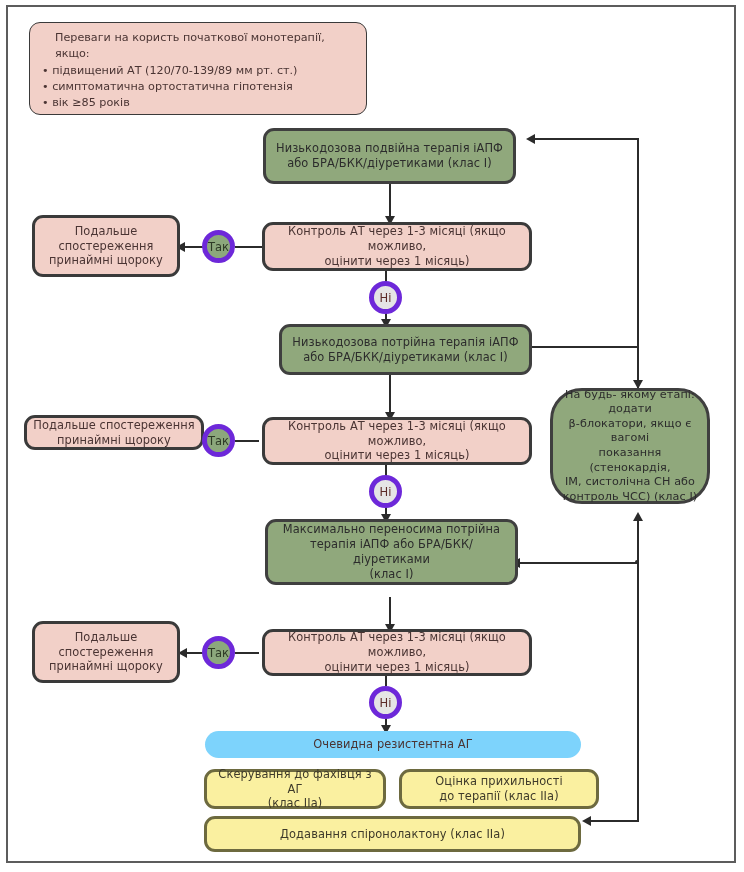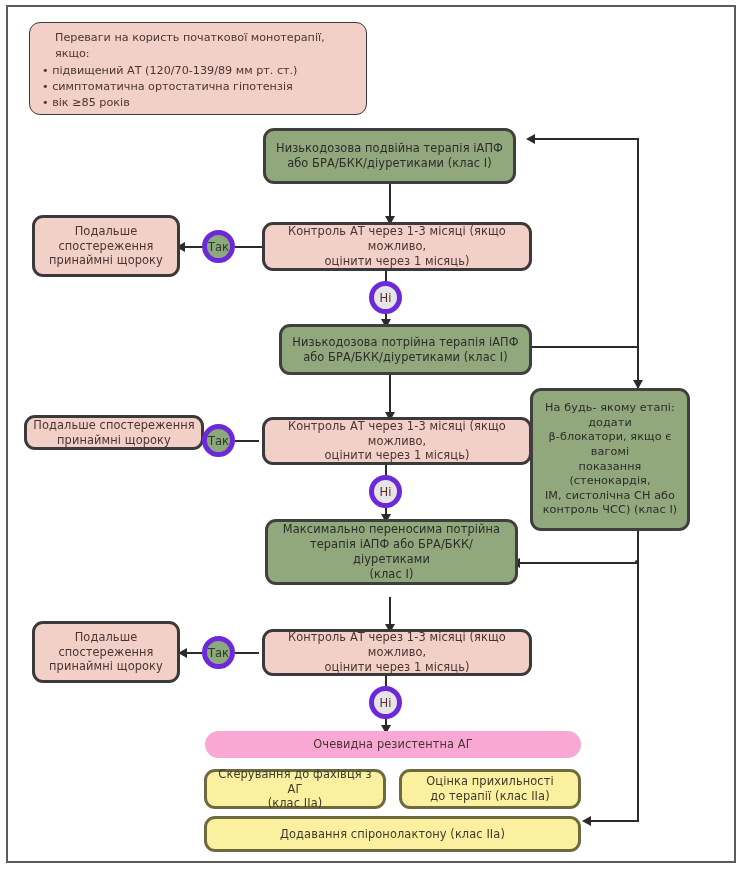--- a/index.html
+++ b/index.html
@@ -47,21 +47,21 @@
     background: #90a87c;
     border-color: #3f3f3f;
     color: #2c2c2c;
   }
   .pink {
     background: #f2d0c8;
     border-color: #3a3a3a;
     color: #4a3433;
   }
   .pink-soft {
-    background: #f9a8d4;
+    background: #7dd3fc;
     border: none;
     border-radius: 14px;
     color: #4a3433;
   }
   .yellow {
     background: #faf0a0;
     border-color: #6d6a3f;
     color: #3e3a2a;
   }
 
@@ -245,21 +245,21 @@
   </div>
 
   <div class="circle yes" style="left:202px; top:424px; width:33px; height:33px;">
     <span>Так</span>
   </div>
 
   <div class="circle no" style="left:369px; top:475px; width:33px; height:33px;">
     <span>Ні</span>
   </div>
 
-  <div class="node green" style="left:530px; top:388px; width:160px; height:143px; font-size:11.2px;">
+  <div class="node green" style="left:550px; top:388px; width:160px; height:116px; font-size:11.2px;border-radius:32px;">
     <span class="txt">На будь- якому етапі: додати
 β-блокатори, якщо є вагомі
 показання (стенокардія,
 ІМ, систолічна СН або
 контроль ЧСС) (клас I)</span>
   </div>
 
   <div class="node green" style="left:265px; top:519px; width:253px; height:66px; font-size:11.4px;">
     <span class="txt">Максимально переносима потрійна
 терапія іАПФ або БРА/БКК/діуретиками
@@ -287,21 +287,21 @@
 
   <div class="node pink-soft" style="left:205px; top:731px; width:376px; height:27px; font-size:11.4px;">
     <span class="txt">Очевидна резистентна АГ</span>
   </div>
 
   <div class="node yellow" style="left:204px; top:769px; width:182px; height:40px; font-size:11.4px;">
     <span class="txt">Скерування до фахівця з АГ
 (клас IIa)</span>
   </div>
 
-  <div class="node yellow" style="left:399px; top:769px; width:182px; height:40px; font-size:11.4px;">
+  <div class="node yellow" style="left:399px; top:769px; width:200px; height:40px; font-size:11.4px;">
     <span class="txt">Оцінка прихильності
 до терапії (клас IIa)</span>
   </div>
 
   <div class="node yellow" style="left:204px; top:816px; width:377px; height:36px; font-size:11.4px;">
     <span class="txt">Додавання спіронолактону (клас IIa)</span>
   </div>
 </div>
 
 </body></html>

